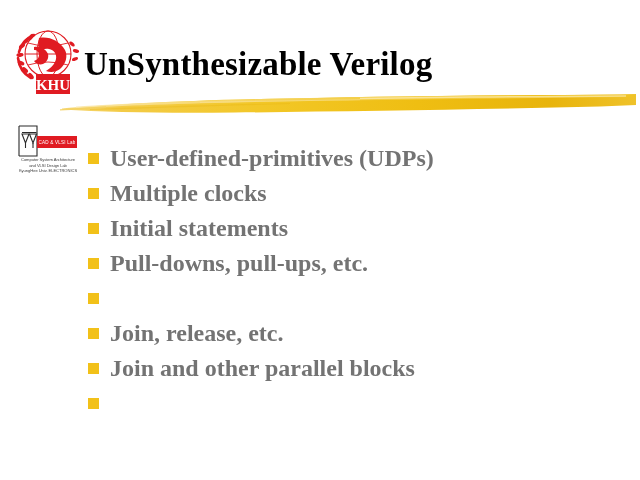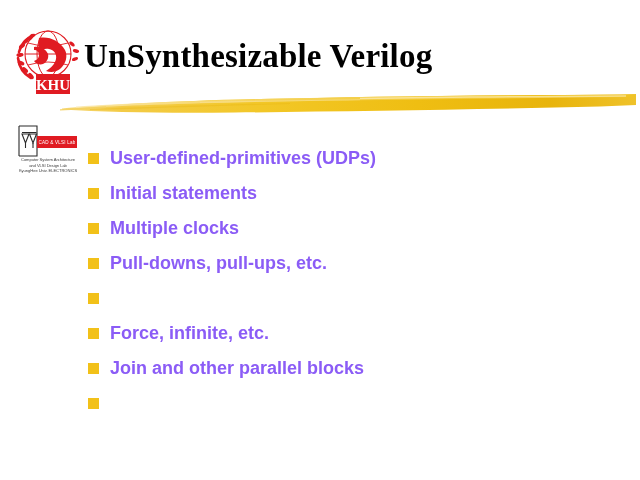--- a/index.html
+++ b/index.html
@@ -11,21 +11,21 @@
     position:relative;
   }
   #slide{position:absolute;left:0;top:0;width:640px;height:480px;background:#fff;}
 
   
   #khu-logo{position:absolute;left:12px;top:24px;width:72px;height:72px;}
   #khu-logo svg{display:block;}
 
   
   #slide-title{
-    position:absolute;left:84px;top:36px;
+    position:absolute;left:84px;top:44px;
     font-family:"Liberation Serif", serif;
     font-weight:bold;
     font-size:33px;
     line-height:40px;
     color:#000000;
     letter-spacing:0.2px;
     white-space:nowrap;
   }
 
   
@@ -78,25 +78,25 @@
   .bullet-marker{
     flex:0 0 auto;
     width:11px;height:11px;
     background:#F2C119;
     margin-right:11px;
     position:relative;
     top:1px;
   }
   .bullet-text{
     flex:0 1 auto;
-    font-family:Liberation Sans, sans-serif;
+    font-family:Liberation Serif, serif;
     font-weight:bold;
-    font-size:18px;
+    font-size:24px;
     line-height:24px;
-    color:#8b5cf6;
+    color:#737373;
     white-space:nowrap;
     letter-spacing:0px;
   }
 </style>
 </head>
 <body>
 
 <div id="slide">
 
   <div id="khu-logo">
@@ -208,40 +208,40 @@
 
   <div id="bullet-list">
 
     <div class="bullet-row">
       <span class="bullet-marker"></span>
       <span class="bullet-text">User-defined-primitives (UDPs)</span>
     </div>
 
     <div class="bullet-row">
       <span class="bullet-marker"></span>
+      <span class="bullet-text">Multiple clocks</span>
+    </div>
+
+    <div class="bullet-row">
+      <span class="bullet-marker"></span>
       <span class="bullet-text">Initial statements</span>
     </div>
 
     <div class="bullet-row">
       <span class="bullet-marker"></span>
-      <span class="bullet-text">Multiple clocks</span>
-    </div>
-
-    <div class="bullet-row">
-      <span class="bullet-marker"></span>
       <span class="bullet-text">Pull-downs, pull-ups, etc.</span>
     </div>
 
     <div class="bullet-row">
       <span class="bullet-marker"></span>
     </div>
 
     <div class="bullet-row">
       <span class="bullet-marker"></span>
-      <span class="bullet-text">Force, infinite, etc.</span>
+      <span class="bullet-text">Join, release, etc.</span>
     </div>
 
     <div class="bullet-row">
       <span class="bullet-marker"></span>
       <span class="bullet-text">Join and other parallel blocks</span>
     </div>
 
     <div class="bullet-row">
       <span class="bullet-marker"></span>
     </div>

